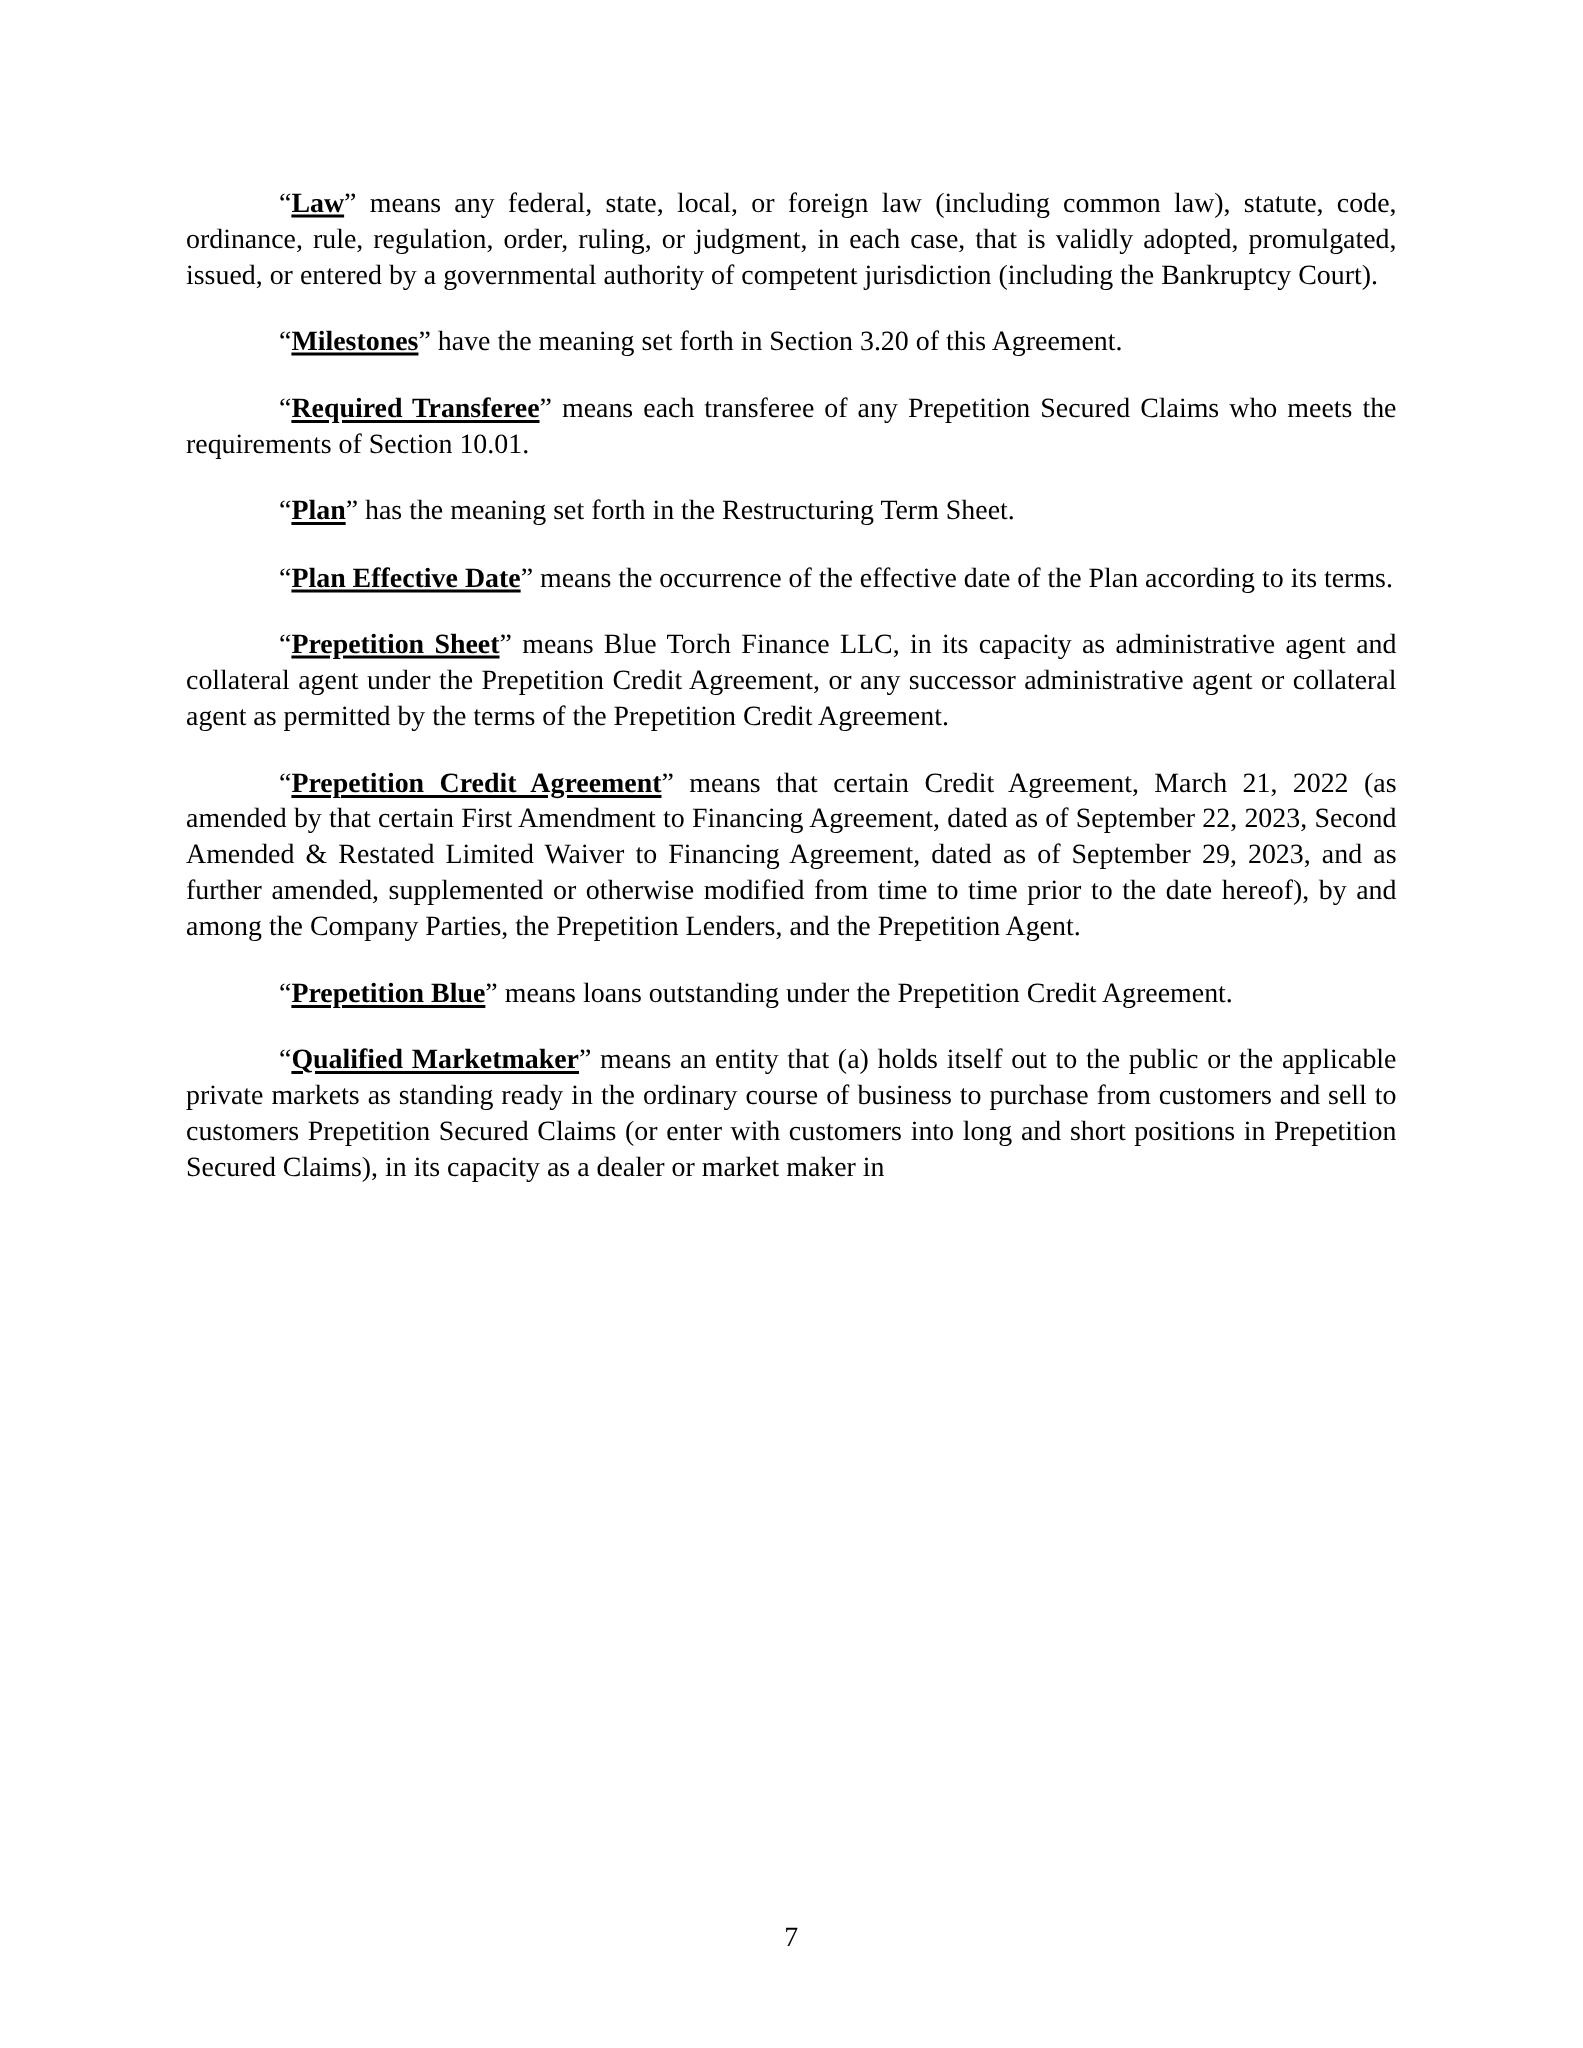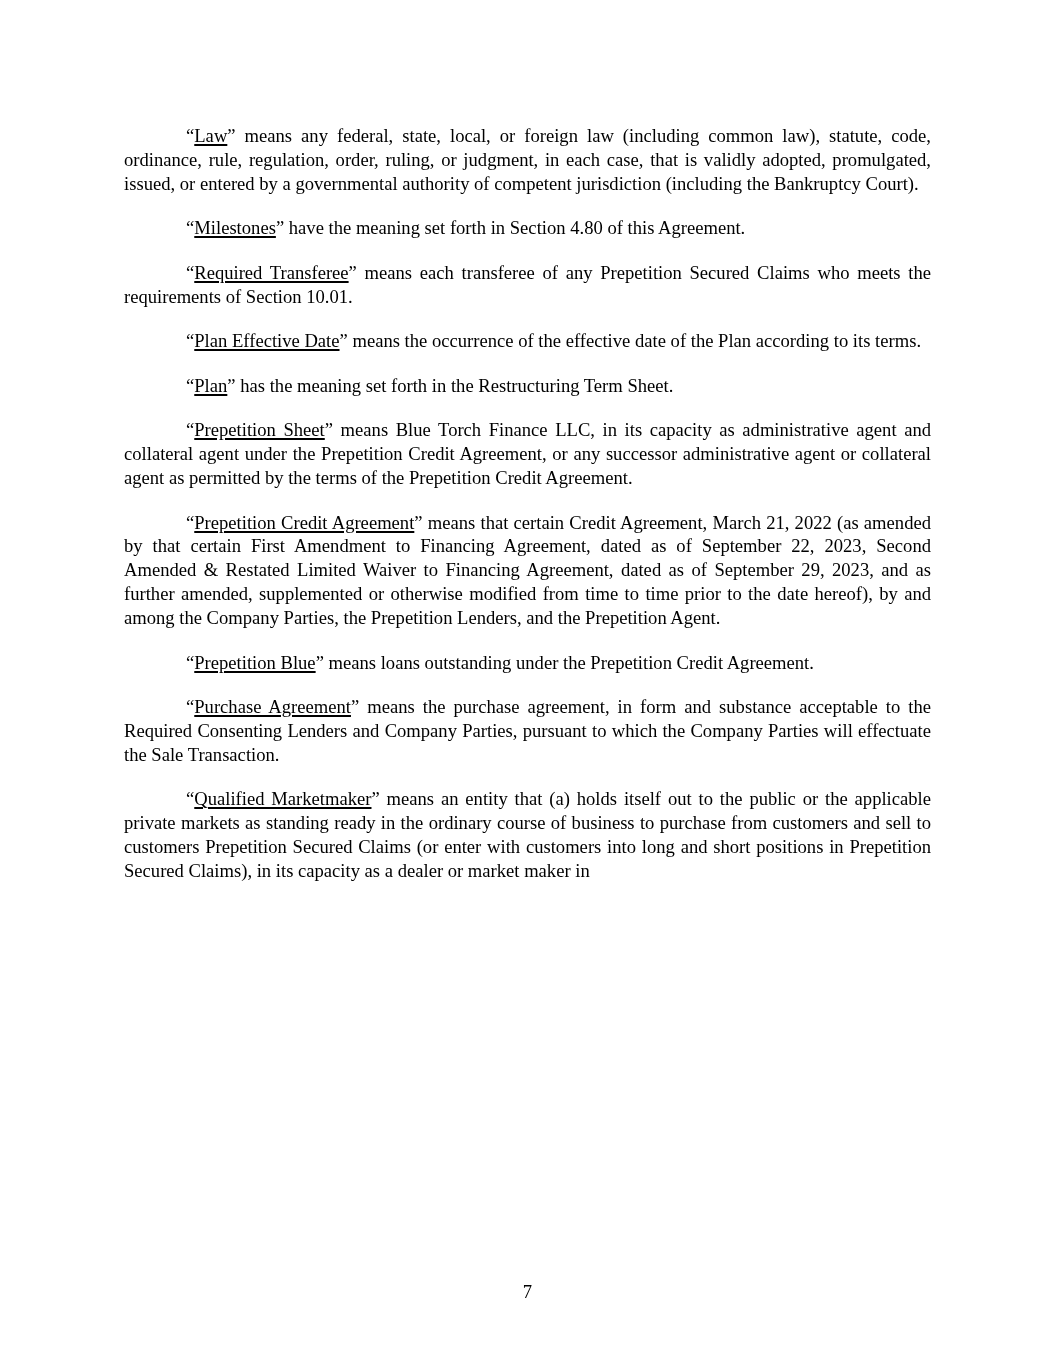--- a/index.html
+++ b/index.html
@@ -22,57 +22,56 @@
       width: 807px;
     }
     .definition {
       margin: 0 0 20.6px 0;
       font-size: 18.6px;
       line-height: 23.9px;
       text-align: justify;
       text-indent: 62px;
     }
     .term {
-      font-weight: normal;
+      font-weight: bold;
       text-decoration: underline;
       text-decoration-thickness: 1.5px;
       text-underline-offset: 2px;
     }
     .page-number {
       position: absolute;
       top: 1280px;
       left: 0;
       width: 1055px;
       text-align: center;
       font-size: 18.6px;
       line-height: 24px;
     }
   </style>
 </head>
 <body>
 
 <div class="page">
   <p class="definition">“<span class="term">Law</span>”<span> means any federal, state, local, or foreign law (including common law), statute, code, ordinance, rule, regulation, order, ruling, or judgment, in each case, that is validly adopted, promulgated, issued, or entered by a governmental authority of competent jurisdiction (including the Bankruptcy Court).</span></p>
 
-  <p class="definition">“<span class="term">Milestones</span>”<span> have the meaning set forth in Section 4.80 of this Agreement.</span></p>
+  <p class="definition">“<span class="term">Milestones</span>”<span> have the meaning set forth in Section 3.20 of this Agreement.</span></p>
 
 
   <p class="definition">“<span class="term">Required Transferee</span>”<span> means each transferee of any Prepetition Secured Claims who meets the requirements of Section 10.01.</span></p>
 
 
+  <p class="definition">“<span class="term">Plan</span>”<span> has the meaning set forth in the Restructuring Term Sheet.</span></p>
+
   <p class="definition">“<span class="term">Plan Effective Date</span>”<span> means the occurrence of the effective date of the Plan according to its terms.</span></p>
-
-  <p class="definition">“<span class="term">Plan</span>”<span> has the meaning set forth in the Restructuring Term Sheet.</span></p>
 
   <p class="definition">“<span class="term">Prepetition Sheet</span>”<span> means Blue Torch Finance LLC, in its capacity as administrative agent and collateral agent under the Prepetition Credit Agreement, or any successor administrative agent or collateral agent as permitted by the terms of the Prepetition Credit Agreement.</span></p>
 
   <p class="definition">“<span class="term">Prepetition Credit Agreement</span>”<span> means that certain Credit Agreement, March 21, 2022 (as amended by that certain First Amendment to Financing Agreement, dated as of September 22, 2023, Second Amended &amp; Restated Limited Waiver to Financing Agreement, dated as of September 29, 2023, and as further amended, supplemented or otherwise modified from time to time prior to the date hereof), by and among the Company Parties, the Prepetition Lenders, and the Prepetition Agent.</span></p>
 
 
   <p class="definition">“<span class="term">Prepetition Blue</span>”<span> means loans outstanding under the Prepetition Credit Agreement.</span></p>
 
 
-  <p class="definition">“<span class="term">Purchase Agreement</span>”<span> means the purchase agreement, in form and substance acceptable to the Required Consenting Lenders and Company Parties, pursuant to which the Company Parties will effectuate the Sale Transaction.</span></p>
 
   <p class="definition">“<span class="term">Qualified Marketmaker</span>”<span> means an entity that (a) holds itself out to the public or the applicable private markets as standing ready in the ordinary course of business to purchase from customers and sell to customers Prepetition Secured Claims (or enter with customers into long and short positions in Prepetition Secured Claims), in its capacity as a dealer or market maker in</span></p>
 </div>
 
 <div class="page-number">7</div>
 
 </body></html>

